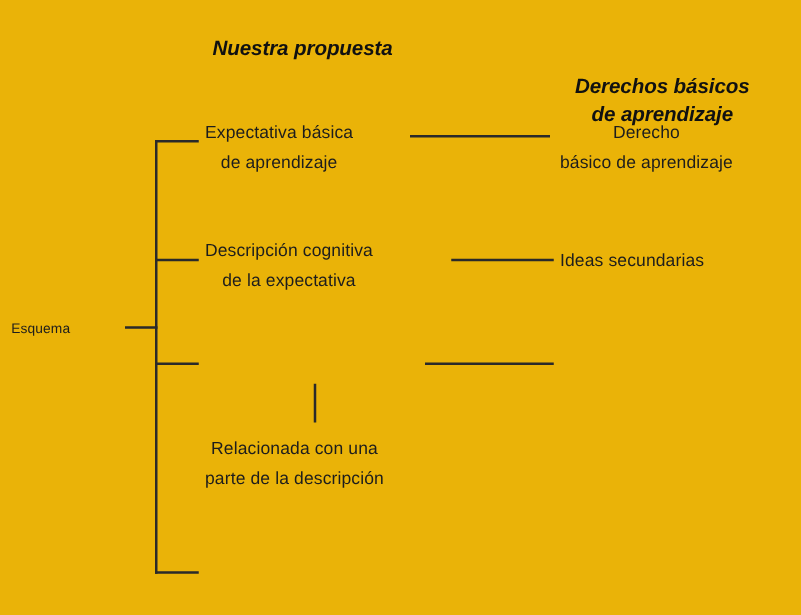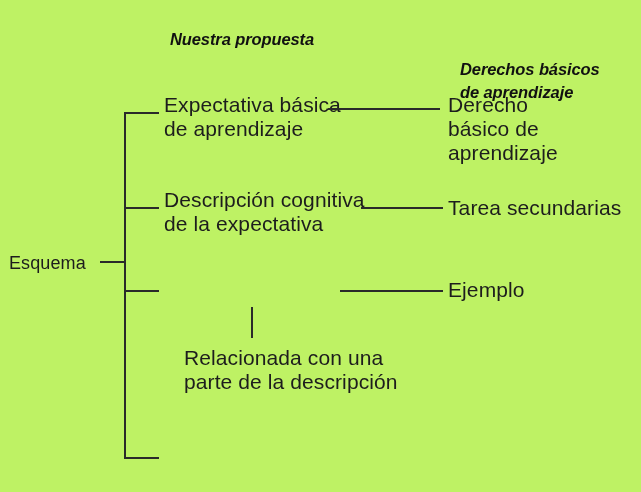--- a/index.html
+++ b/index.html
@@ -4,55 +4,56 @@
 <style>
   html, body {
     margin: 0;
     padding: 0;
     background: #ffffff;
   }
   #canvas {
     position: relative;
     width: 641px;
     height: 492px;
-    background: #bef264;
+    background: #eab308;
     overflow: hidden;
     font-family: "Liberation Sans", sans-serif;
     color: #1a1a1a;
+    text-align: center;
     -webkit-font-smoothing: antialiased;
   }
   .hdr {
     position: absolute;
     font-style: italic;
     font-weight: 600;
     font-size: 16.5px;
     line-height: 23px;
     color: #111111;
     white-space: pre-line;
     letter-spacing: -0.1px;
   }
   #hdr-left  { left: 170px; top: 28px; }
   #hdr-right { left: 460px; top: 18px; margin-top: 40px; }
 
   .node {
     position: absolute;
-    font-size: 21px;
+    font-size: 14px;
     line-height: 24px;
     color: #1d1d1d;
     white-space: pre-line;
     letter-spacing: 0.1px;
   }
   .col-mid   { left: 164px; }
   .col-right { left: 448px; }
 
   #node-root {
     position: absolute;
     left: 9px;
     top: 251px;
-    font-size: 18px;
+    font-size: 11px;
     line-height: 24px;
     color: #1d1d1d;
     letter-spacing: 0.1px;
   }
 
   
   .ln {
     position: absolute;
     background: #2a2a2a;
   }
@@ -89,26 +90,25 @@
   <div class="ln h" style="left:328px; top:108px; width:112px;"></div>
 
   <div class="node col-mid" style="top:188px;">Descripción cognitiva
 de la expectativa</div>
 
   <div class="node col-right" style="top:93px;">Derecho
 básico de aprendizaje</div>
 
   <div class="ln h" style="left:361px; top:207px; width:82px;"></div>
 
-  <div class="node col-right" style="top:196px;">Tarea secundarias</div>
+  <div class="node col-right" style="top:196px;">Ideas secundarias</div>
 
 
   <div class="ln h" style="left:340px; top:290px; width:103px;"></div>
 
-  <div class="node col-right" style="top:278px;">Ejemplo</div>
 
   <div class="ln v" style="left:251px; top:307px; height:31px;"></div>
 
-  <div class="node col-mid" style="top:346px;margin-left:20px;">Relacionada con una
+  <div class="node col-mid" style="top:346px;">Relacionada con una
 parte de la descripción</div>
 
 
 </div>
 
 </body></html>

